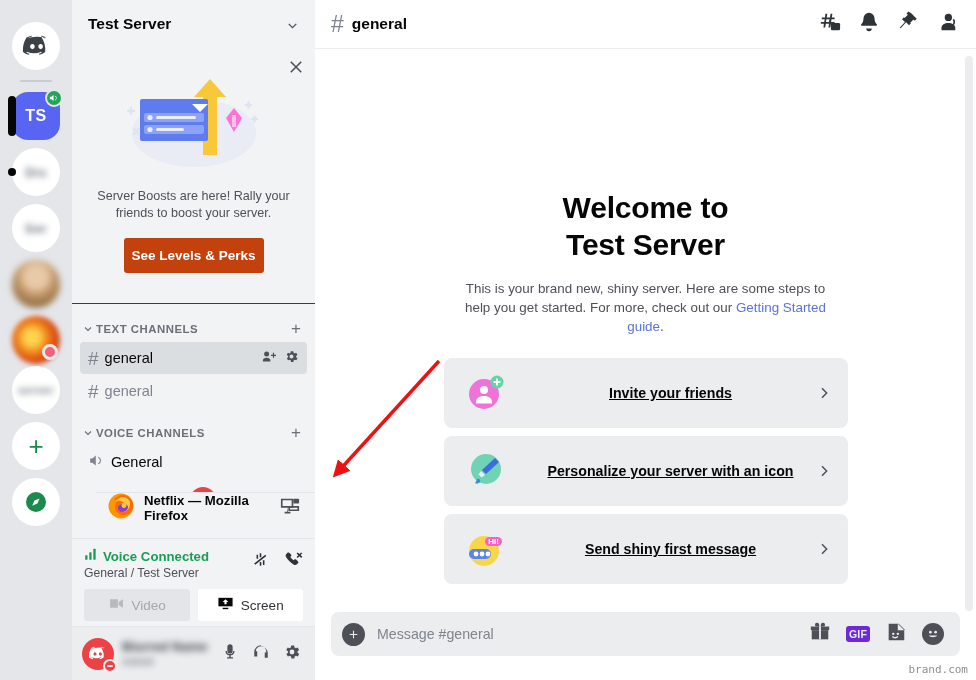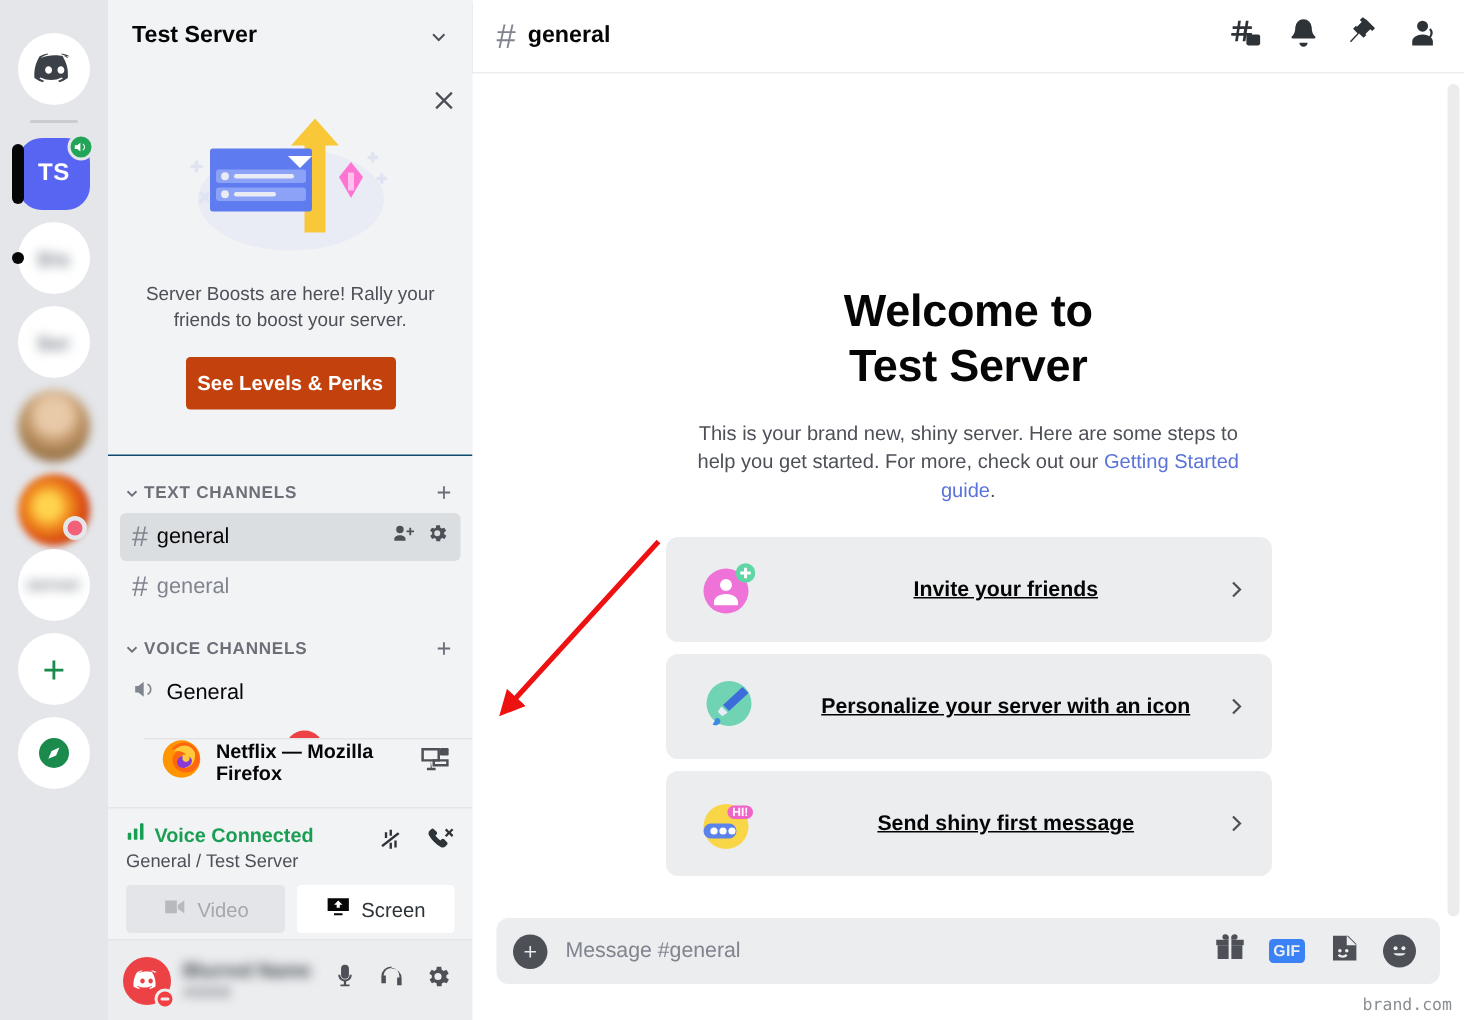--- a/index.html
+++ b/index.html
@@ -271,21 +271,21 @@
     width: 23px; height: 23px; border-radius: 50%; background: #4e5058;
     display: flex; align-items: center; justify-content: center; flex: 0 0 23px; cursor: pointer;
   }
   .c-plus svg { width: 13px; height: 13px; fill: #ebedef; }
   .c-input { flex: 1 1 auto; font-size: 14.2px; color: #80848e; }
   .c-icons { display: flex; align-items: center; gap: 15px; }
   .c-icons .ic { cursor: pointer; }
   .c-icons svg { width: 22px; height: 22px; fill: #4e5058; }
   .gifbox {
     font-size: 10.5px; font-weight: bold; color: #ebedef;
-    background: #3b82f6; border-radius: 3px; padding: 2px 3px; letter-spacing: .2px;
+    background: #6d28d9; border-radius: 3px; padding: 2px 3px; letter-spacing: .2px;
     cursor: pointer;
   }
   .emoji-circle {
     width: 22px; height: 22px; border-radius: 50%; background: #4e5058;
     display: flex; align-items: center; justify-content: center; cursor: pointer;
   }
   .emoji-circle svg { width: 18px; height: 18px; fill: #ebedef; }
 
   
   .annot { position: absolute; left: 0; top: 0; width: 976px; height: 680px; pointer-events: none; }

